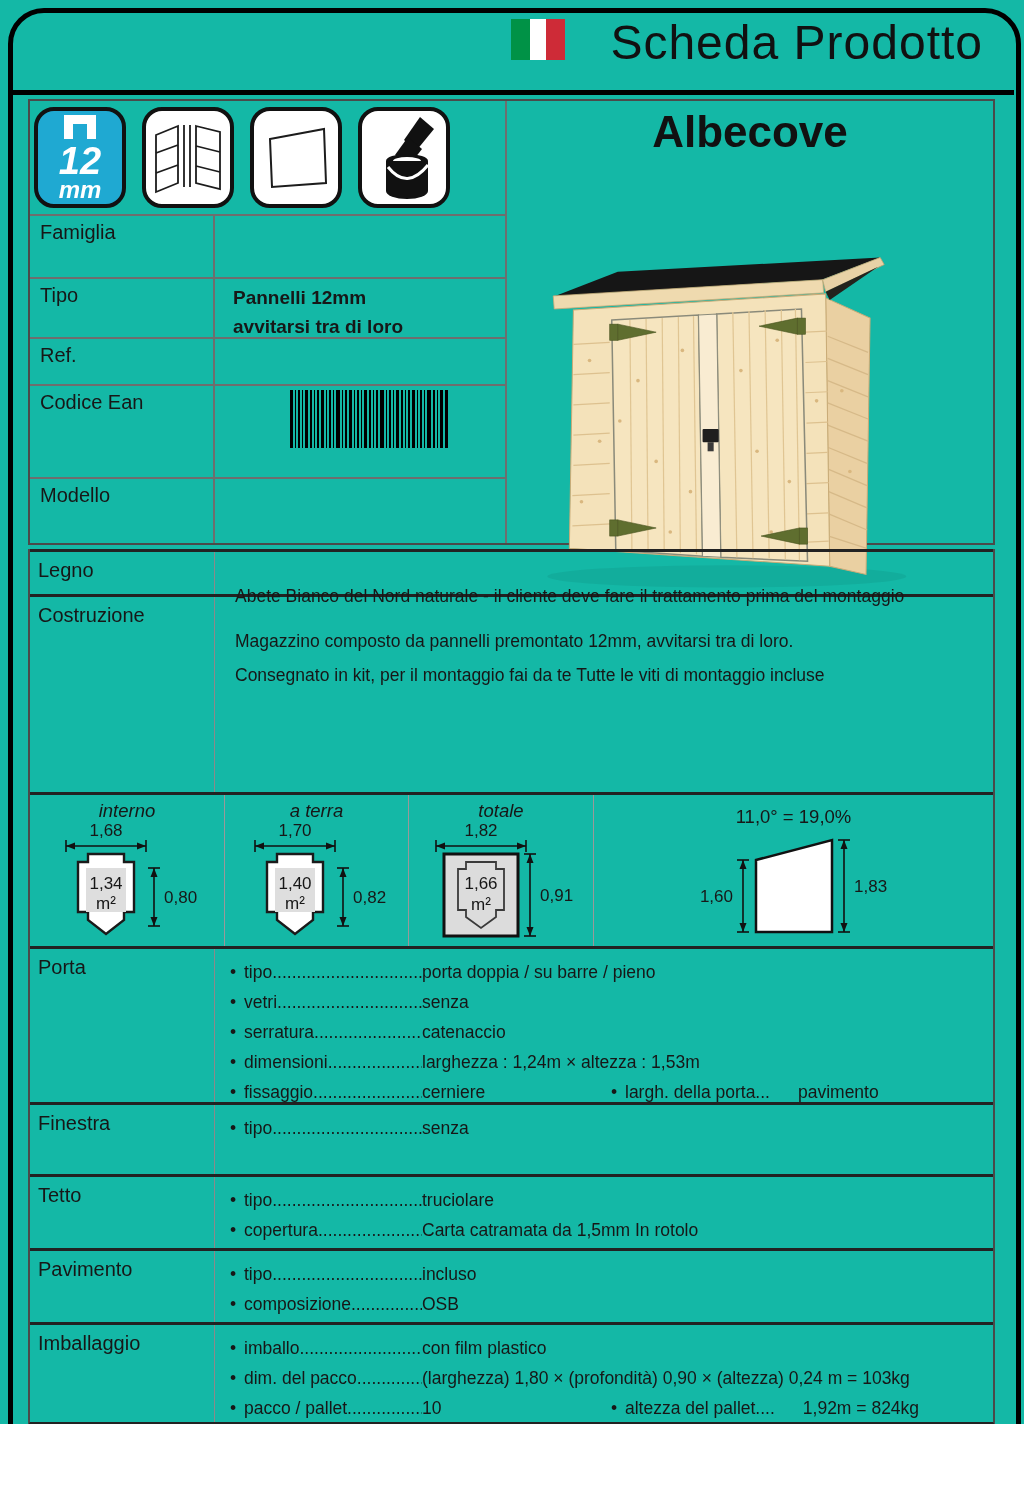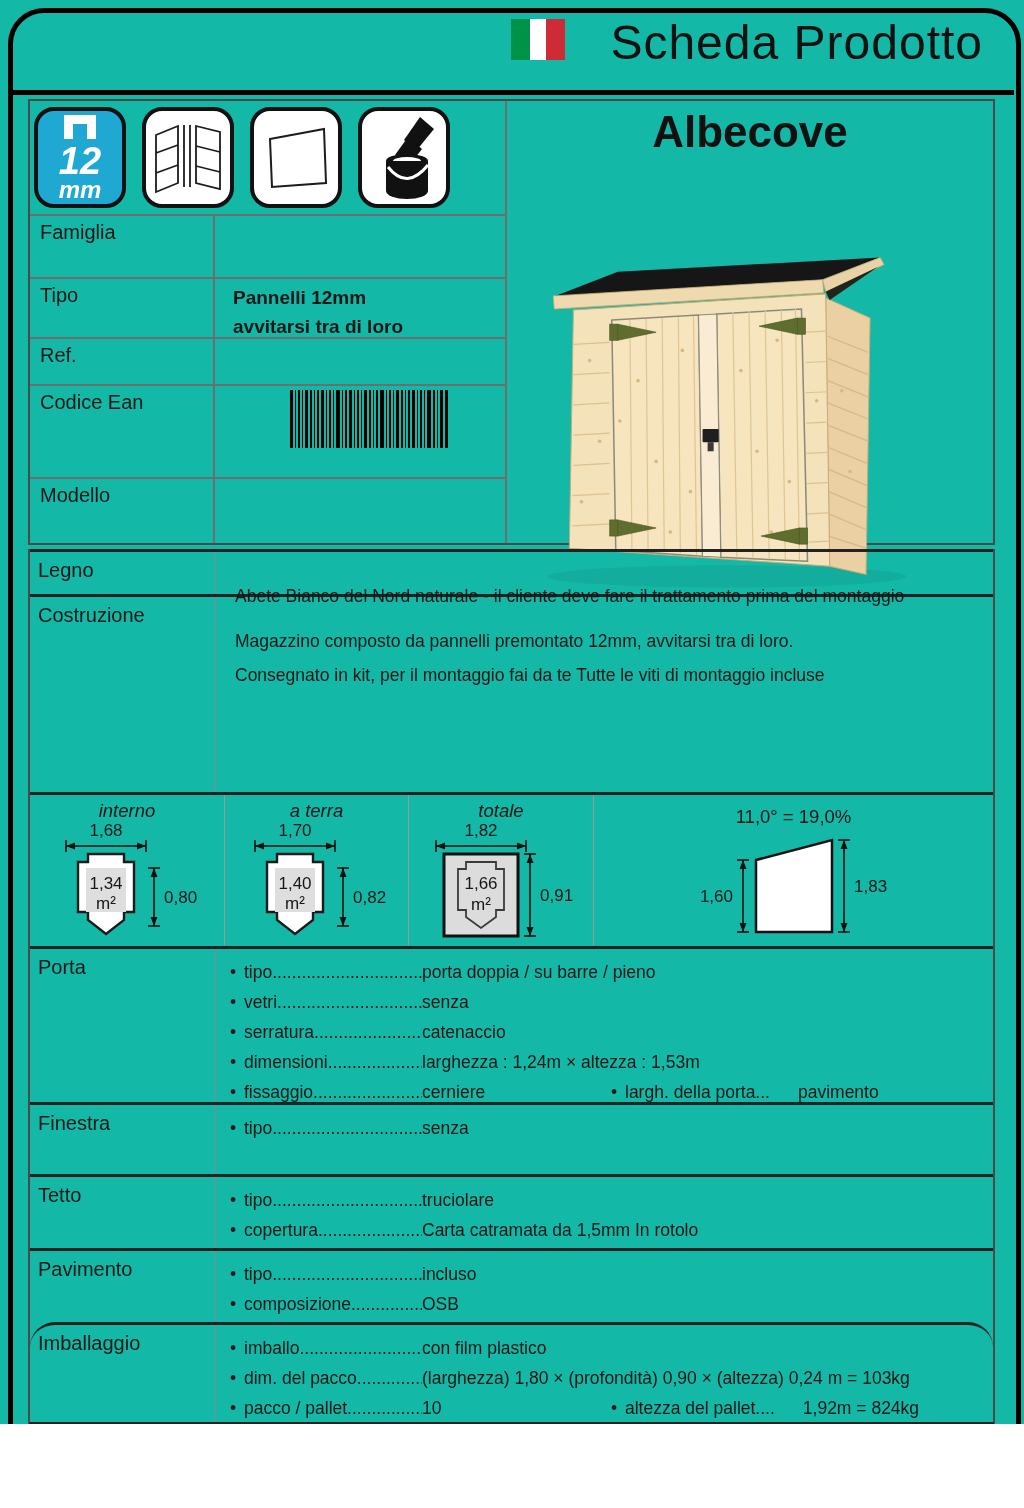--- a/index.html
+++ b/index.html
@@ -38,21 +38,21 @@
   .shed-svg{position:absolute;left:22px;top:138px;}
   
   .sections{position:absolute;left:28px;top:549px;width:967px;box-sizing:border-box;
          border-left:2px solid #4a4a4a;border-right:2px solid #4a4a4a;border-bottom:3px solid #222;}
   .section{display:flex;box-sizing:border-box;border-top:3px solid #222;}
   .section .slabel{width:185px;box-sizing:border-box;border-right:1.5px solid #8a8a8a;
          padding:5px 0 0 8px;font-size:20px;line-height:27px;white-space:pre-line;}
   .section .sbody{flex:1;box-sizing:border-box;position:relative;}
   .s-legno{height:45px;}.s-costruzione{height:198px;}.s-dim{height:154px;}
   .s-porta{height:156px;}.s-finestra{height:72px;}.s-tetto{height:74px;}
-  .s-pavimento{height:74px;}.s-imballaggio{height:100px;border-radius:25px;}
+  .s-pavimento{height:74px;}.s-imballaggio{height:100px;}
   .plain-text{padding:7px 14px 0 20px;font-size:17.5px;line-height:34px;white-space:pre-line;margin-top:20px;}
   
   .specs{padding-top:8px;}
   .spec-row{position:relative;height:30px;display:flex;align-items:center;padding-left:15px;font-size:17.5px;}
   .blt{width:14px;flex:none;}
   .blt::before{content:"•";}
   .spec-name{display:inline-block;width:178px;flex:none;white-space:nowrap;overflow:hidden;}
   .spec-val{white-space:nowrap;}
   .extra{position:absolute;left:396px;top:0;height:30px;display:flex;align-items:center;}
   .extra .spec-name2{margin-right:28px;white-space:nowrap;}

